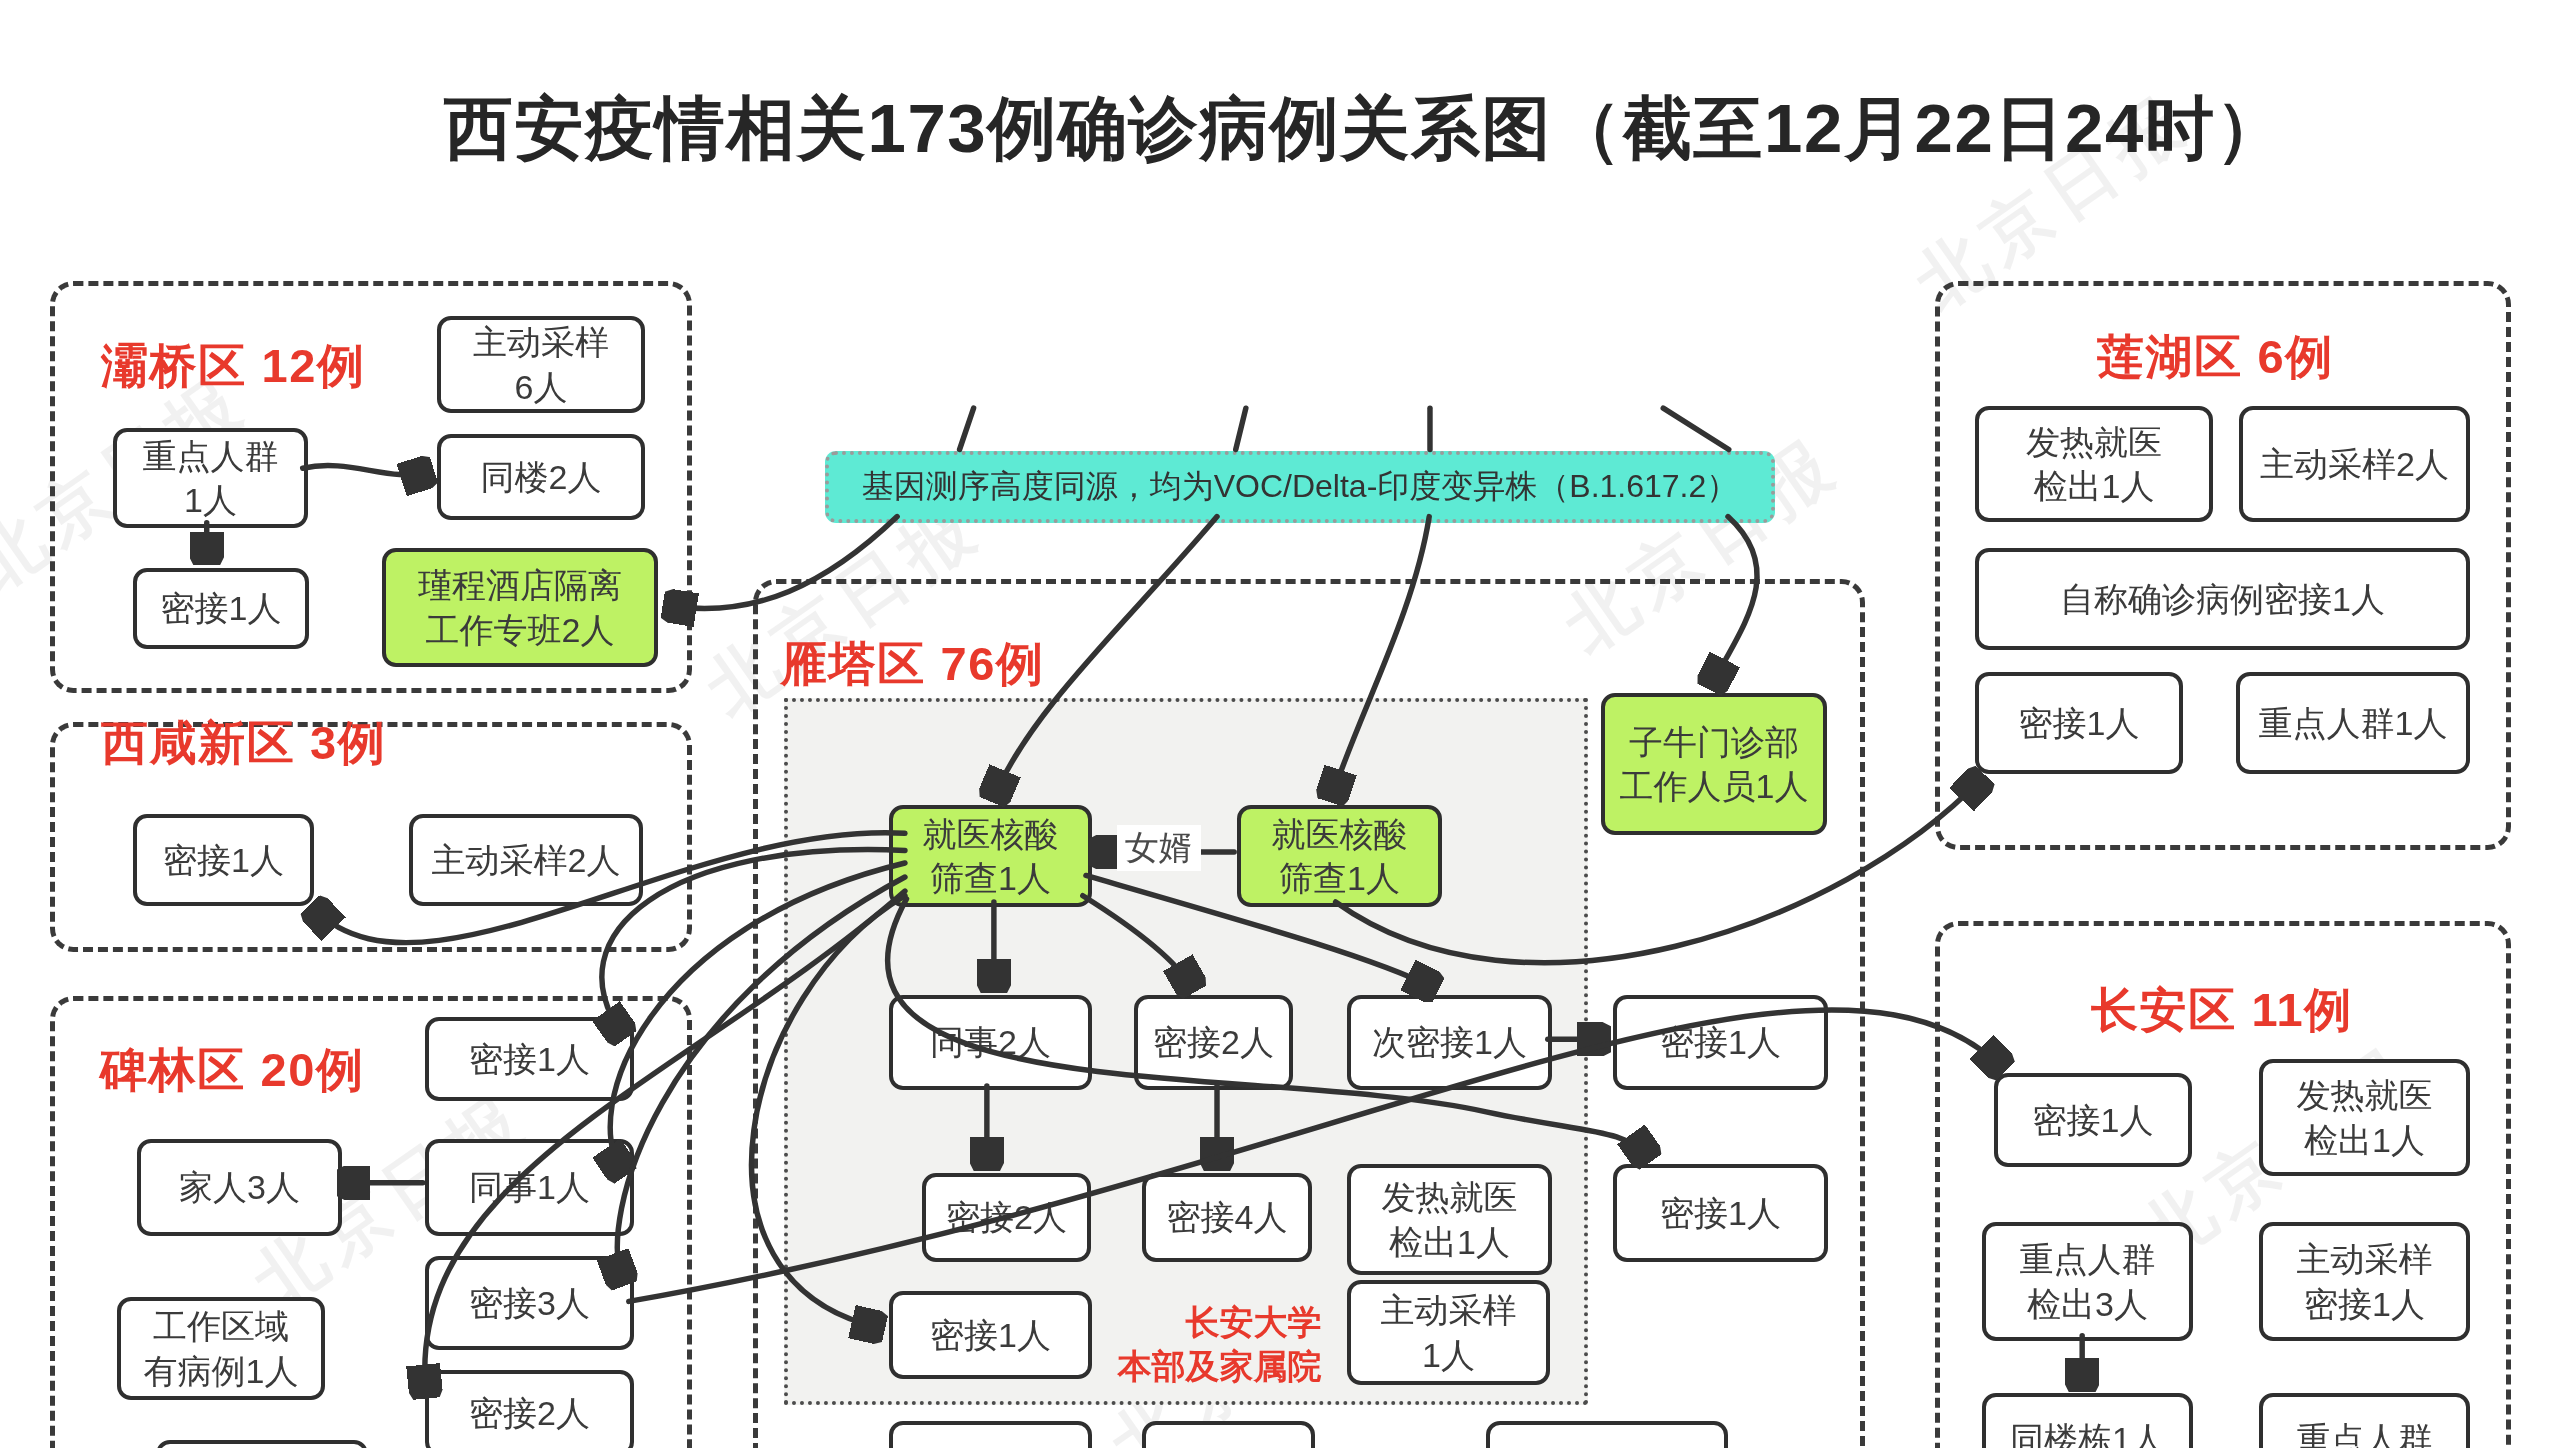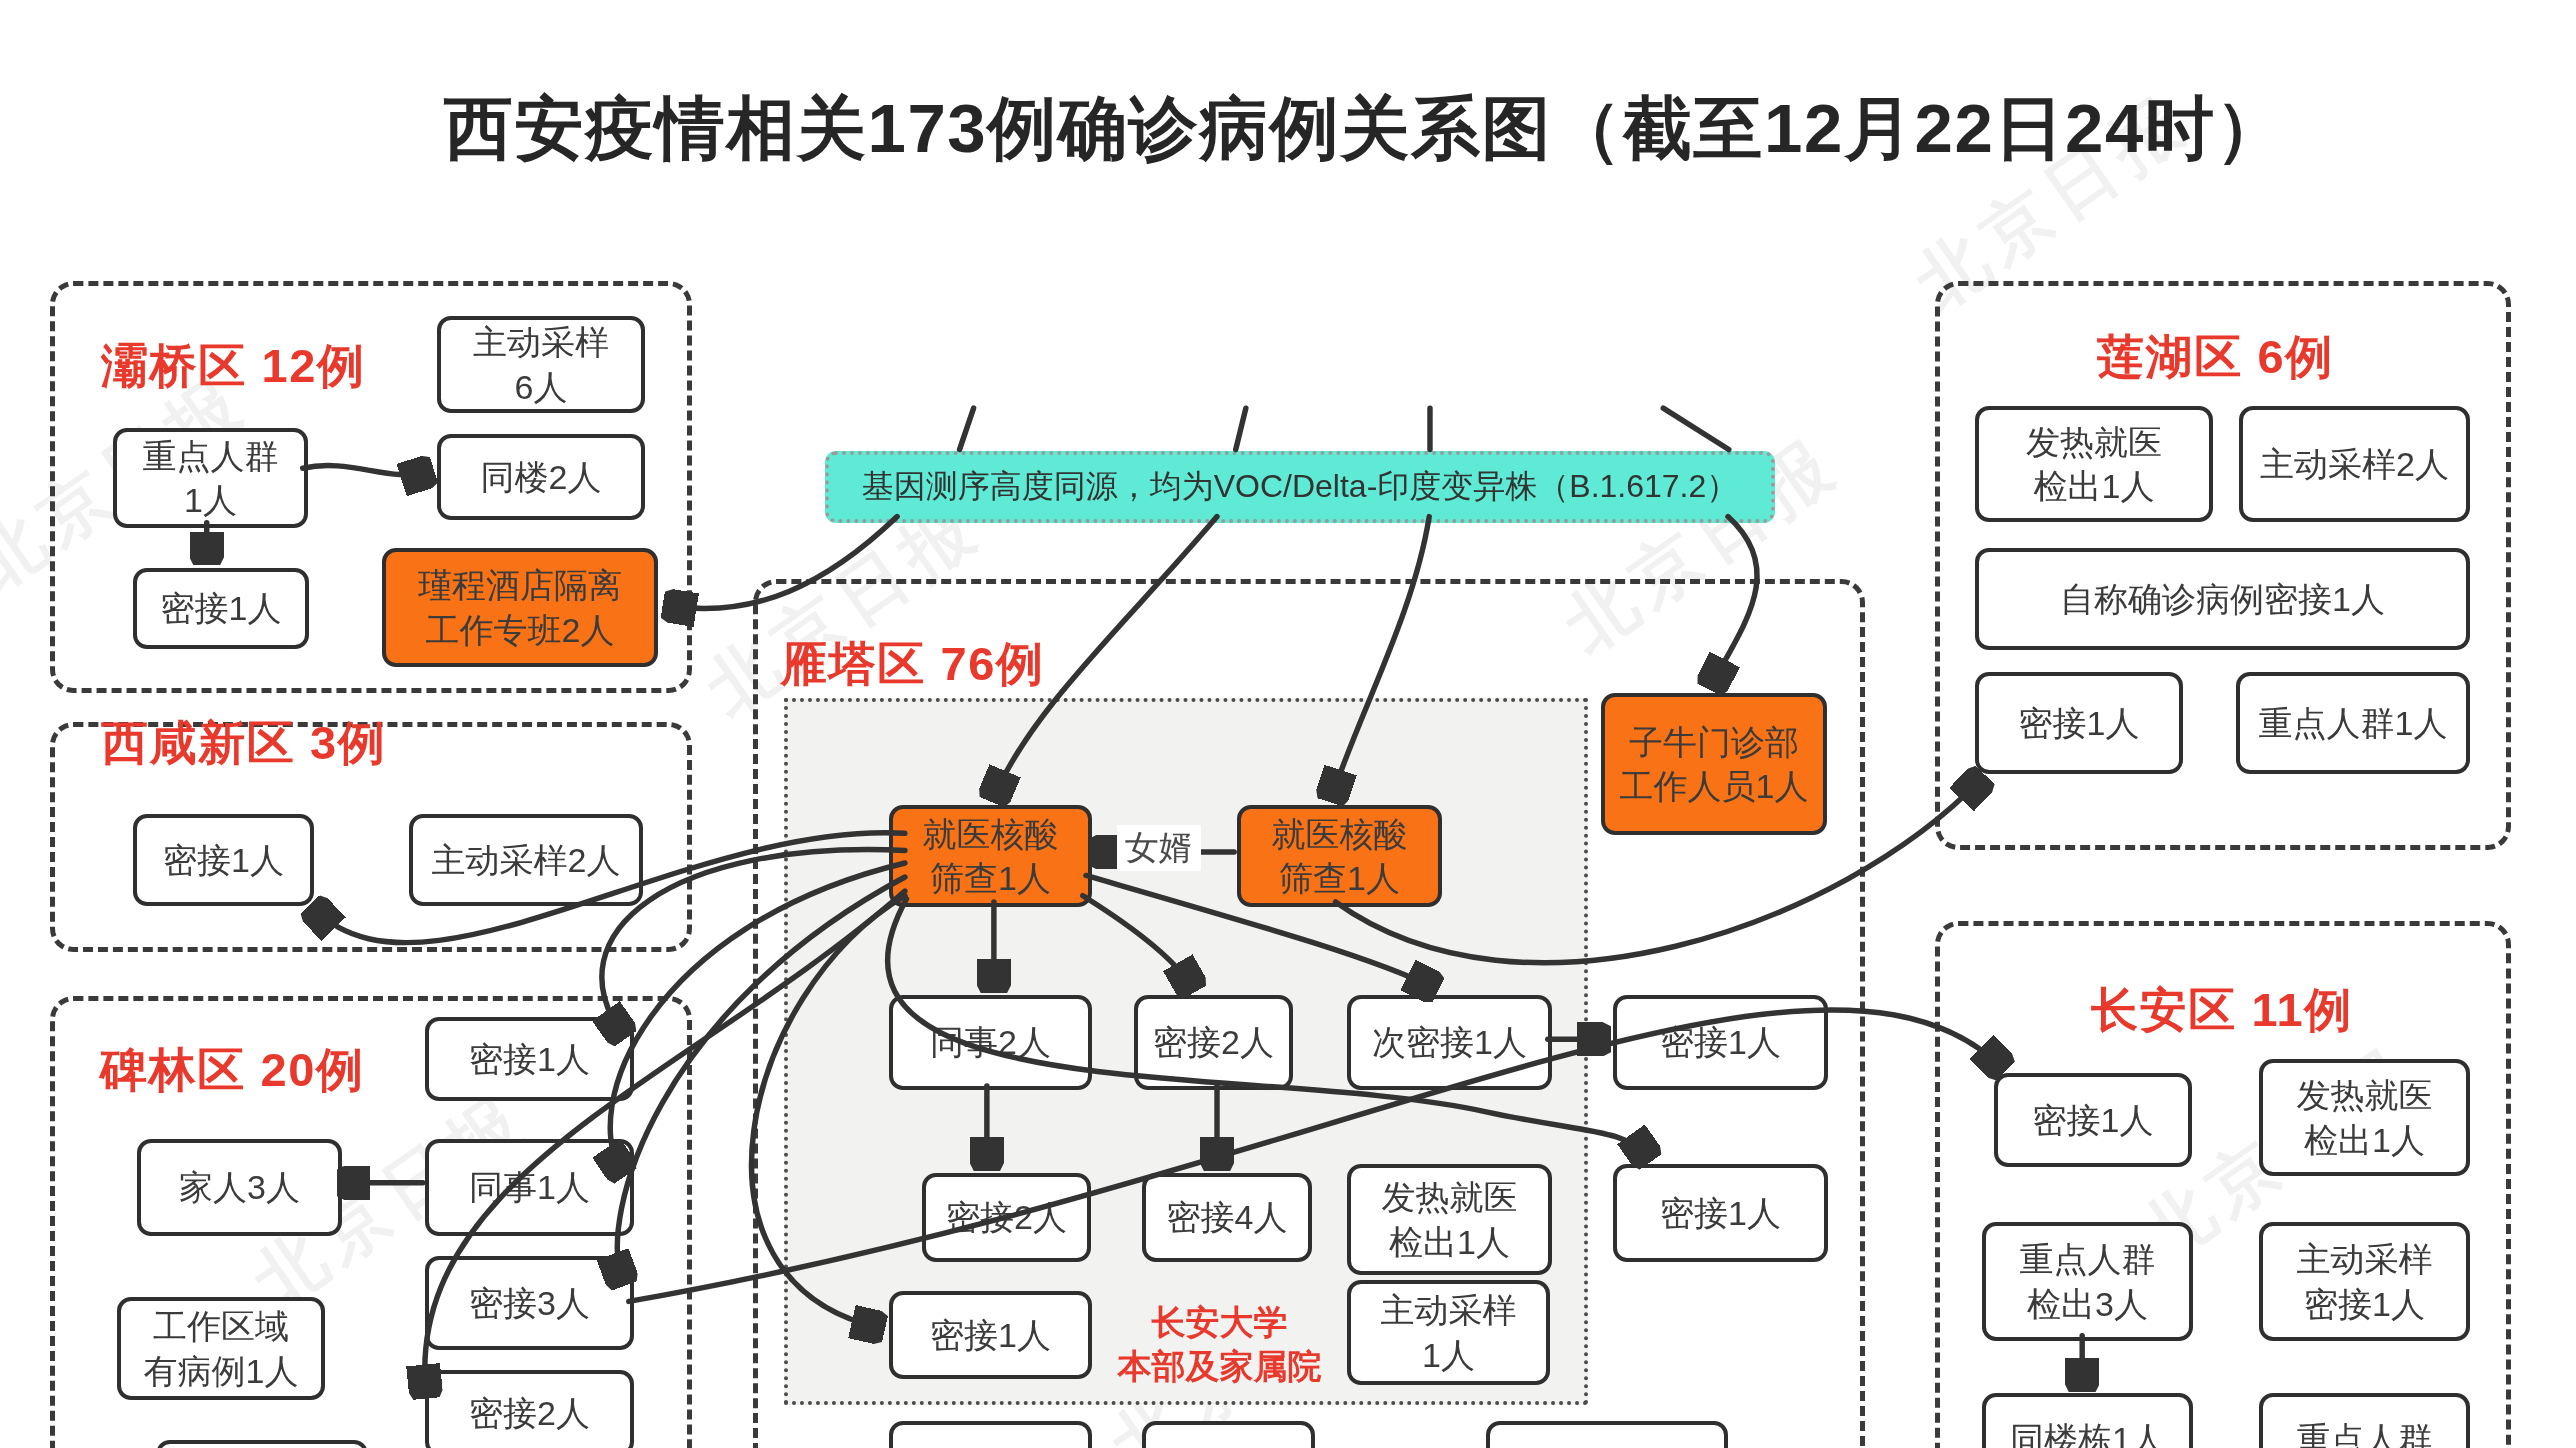--- a/index.html
+++ b/index.html
@@ -15,21 +15,21 @@
 
   .region{position:absolute;border:5.5px dashed #3a3a3a;border-radius:23.4px;z-index:1;background:transparent;}
   .region-label{position:absolute;color:var(--red);font-weight:700;font-size:47px;
     white-space:nowrap;z-index:12;letter-spacing:1.6px;}
 
   .subarea{position:absolute;background:#f2f2f0;border:4.7px dotted #4c4c4c;z-index:2;}
 
   .node{position:absolute;background:#ffffff;border:4.7px solid var(--ink);border-radius:14px;
     display:flex;align-items:center;justify-content:center;text-align:center;
     font-size:34px;line-height:1.3;color:#3b3b3b;white-space:pre-line;z-index:10;font-weight:500;}
-  .node.yellow{background:#f97316;}
+  .node.yellow{background:#bef264;}
   .node.cut{align-items:flex-start;padding-top:20px;}
   .node.note{border:none;background:transparent;color:var(--red);font-weight:700;z-index:11;}
 
   .flight-box{position:absolute;left:850px;top:285px;width:852px;height:122px;
     background:linear-gradient(120deg,#e4b0b0 0%,#d79597 55%,#cd888c 100%);
     border:7px solid var(--ink);border-radius:15.6px;display:flex;align-items:center;justify-content:center;
     font-size:39px;font-weight:700;color:#1d1d1d;z-index:10;}
   .gene-box{position:absolute;left:825px;top:451px;width:942px;height:64px;background:#5eead4;
     border:4.7px dotted #9b9b9b;border-radius:11px;display:flex;align-items:center;justify-content:center;
     font-size:32px;color:#333;z-index:10;font-weight:500;white-space:nowrap;}
@@ -94,21 +94,21 @@
       <div class="node" style="left: 889px; top: 995px; width: 195px; height: 87px;">同事2人</div>
       <div class="node" style="left: 1134px; top: 995px; width: 151px; height: 87px;">密接2人</div>
       <div class="node" style="left: 1347px; top: 995px; width: 197px; height: 87px;">次密接1人</div>
       <div class="node" style="left: 1613px; top: 995px; width: 207px; height: 87px;">密接1人</div>
       <div class="node" style="left: 922px; top: 1173px; width: 161px; height: 81px;">密接2人</div>
       <div class="node" style="left: 1142px; top: 1173px; width: 162px; height: 81px;">密接4人</div>
       <div class="node" style="left: 1347px; top: 1164px; width: 197px; height: 103px;">发热就医
 检出1人</div>
       <div class="node" style="left: 1613px; top: 1164px; width: 207px; height: 90px;">密接1人</div>
       <div class="node" style="left: 889px; top: 1291px; width: 195px; height: 80px;">密接1人</div>
-      <div class="node note" style="left: 1091px; top: 1301px; width: 257px; height: 86px;">长安大学
+      <div class="node note" style="left: 1091px; top: 1301px; width: 257px; height: 86px; text-align: right;">长安大学
 本部及家属院</div>
       <div class="node" style="left: 1347px; top: 1280px; width: 195px; height: 97px;">主动采样
 1人</div>
       <div class="node cut" style="left: 889px; top: 1421px; width: 195px; height: 94px;">主动采样</div>
       <div class="node cut" style="left: 1142px; top: 1421px; width: 165px; height: 94px;">重点人群</div>
       <div class="node cut" style="left: 1486px; top: 1421px; width: 234px; height: 94px;"></div>
       <div class="region" style="left: 1935px; top: 281px; width: 566px; height: 559px;"></div>
       <div class="region-label" style="left: 2097px; top: 326px;">莲湖区 6例</div>
       <div class="node" style="left: 1975px; top: 406px; width: 230px; height: 108px;">发热就医
 检出1人</div>

